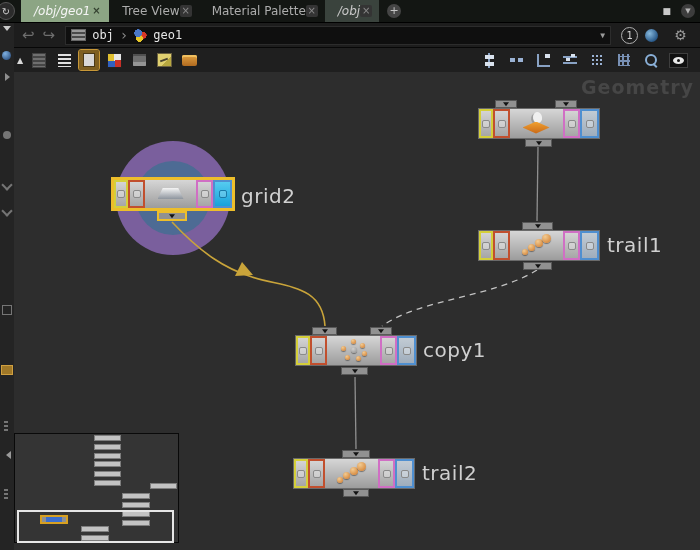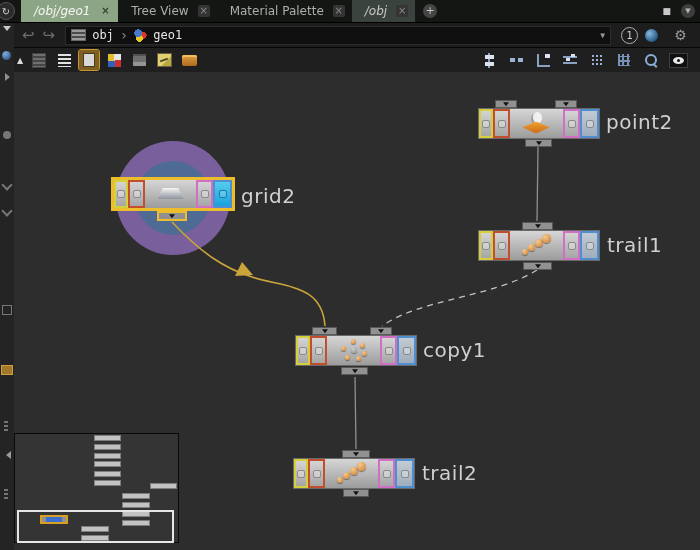--- a/index.html
+++ b/index.html
@@ -5,21 +5,21 @@
   html,body{margin:0;padding:0;width:700px;height:550px;overflow:hidden;background:#2d2d2d;
     font-family:"DejaVu Sans",sans-serif;}
   .app{position:relative;width:700px;height:550px;}
 
   
   .tabbar{position:absolute;left:0;top:0;width:700px;height:22px;background:#131613;
     display:flex;align-items:center;border-bottom:1px solid #000;}
   .hist{width:16px;height:16px;margin-left:-3px;background:#2b2b2b;border:1px solid #555;
     border-radius:50%;color:#cfcfcf;font-size:10px;display:flex;align-items:center;justify-content:center;flex:0 0 auto;}
   .tabs{display:flex;height:22px;margin-left:6px;}
-  .tab{height:22px;display:flex;align-items:center;gap:9px;padding:0 7px 0 13px;color:#adadad;font-size:12px;}
+  .tab{height:22px;display:flex;align-items:center;gap:0;padding:0 7px 0 13px;color:#adadad;font-size:12px;}
   .tab.active{background:#8ca584;color:#f5f5f5;}
   .tab.tinted{background:#3a433d;color:#c9c9c9;}
   .tab-close{width:12px;height:12px;border-radius:2px;background:#343434;color:#8a8a8a;font-size:10px;
     line-height:12px;text-align:center;}
   .tab.active .tab-close{background:transparent;color:#33402f;font-weight:bold;}
   .plus{width:14px;height:14px;margin-left:8px;background:#454545;border-radius:50%;color:#c4c4c4;
     font-size:11px;line-height:13px;text-align:center;}
   .spacer{flex:1;}
   .sq{color:#c9c9c9;font-size:9px;margin-right:10px;}
   .circ-dd{width:14px;height:14px;margin-right:5px;background:#3d3d3d;border-radius:50%;
@@ -269,20 +269,21 @@
         <span class="tbtn">
           <span class="i-mag"></span>
         </span>
         <span class="tbtn">
           <span class="i-eye"></span>
         </span>
       </div>
   </div>
 
   <div class="canvas">
+    <div class="watermark">Geometry</div>
     <svg class="wires" width="686" height="478" viewBox="0 0 686 478">
         <circle cx="159" cy="126" r="57" fill="#7a5f9d"></circle>
         <circle cx="159" cy="126" r="37" fill="#4d6b94"></circle>
         <path d="M158,150 C188,182 212,197 238,205 C272,216 308,212 311,254" fill="none" stroke="#c9a43a" stroke-width="1.6"></path>
         <path d="M523,198 C478,226 408,226 368,254" fill="none" stroke="#c4c4c4" stroke-width="1.3" stroke-dasharray="6 5"></path>
         <path d="M524,75 L523,149" fill="none" stroke="#909090" stroke-width="1.3"></path>
         <path d="M341,305 L342,377" fill="none" stroke="#909090" stroke-width="1.3"></path>
         <polygon points="239,203 221,204 228,190" fill="#c9a43a"></polygon>
       </svg>
     <div class="nodelayer">
@@ -291,21 +292,20 @@
         <div class="ctab" style="left: 511px; top: 67px; width: 27px; height: 8px; position: absolute;"></div>
         <div class="node-body" style="left: 464px; top: 36px; width: 122px; height: 31px; position: absolute;">
           <span class="flag f-y"></span>
           <span class="flag f-r"></span>
           <span class="iconzone">
             <span class="nicon icon-point"></span>
           </span>
           <span class="flag f-m"></span>
           <span class="flag f-b"></span>
         </div>
-        <div class="node-label" style="left: 592px; top: 38px;">point2</div>
         <div class="ctab sel" style="left: 143px; top: 139px; width: 30px; height: 10px; position: absolute;"></div>
         <div class="node-body sel" style="left: 97px; top: 105px; width: 124px; height: 34px; position: absolute;">
           <span class="flag f-y"></span>
           <span class="flag f-r"></span>
           <span class="iconzone">
             <span class="nicon icon-grid"></span>
           </span>
           <span class="flag f-m"></span>
           <span class="flag f-b on"></span>
         </div>

